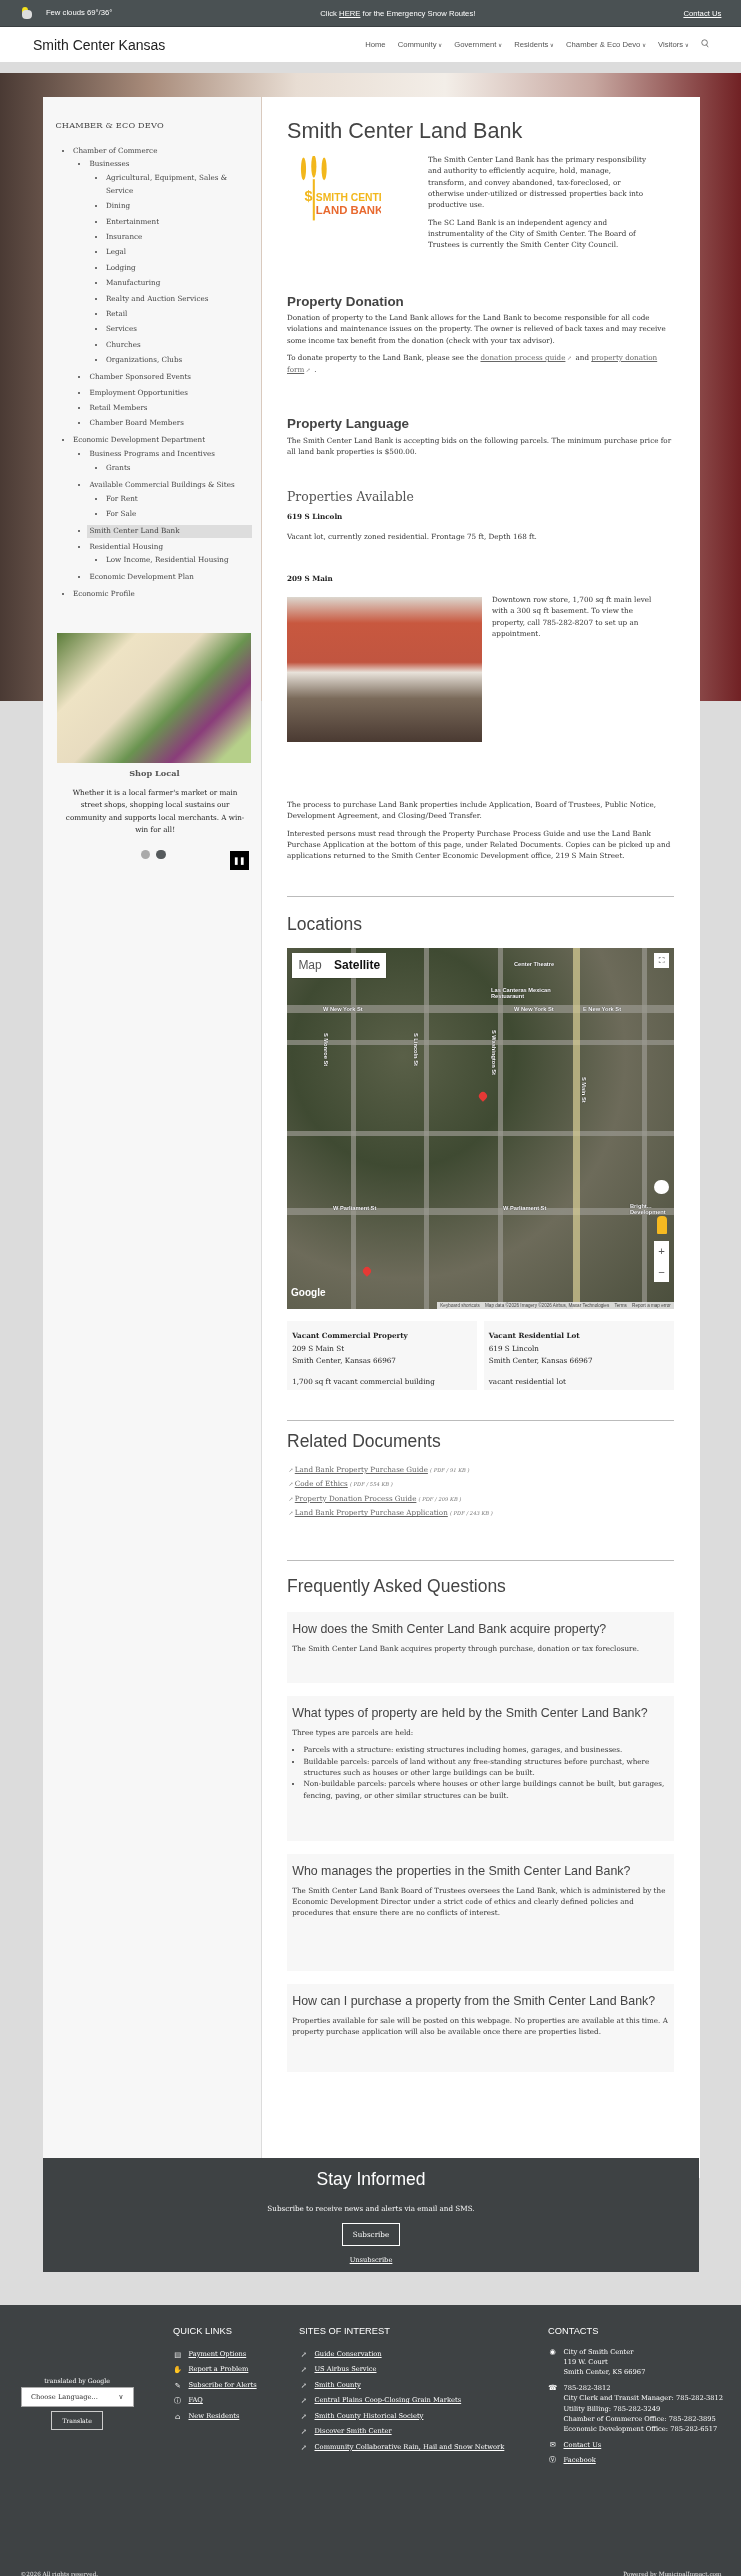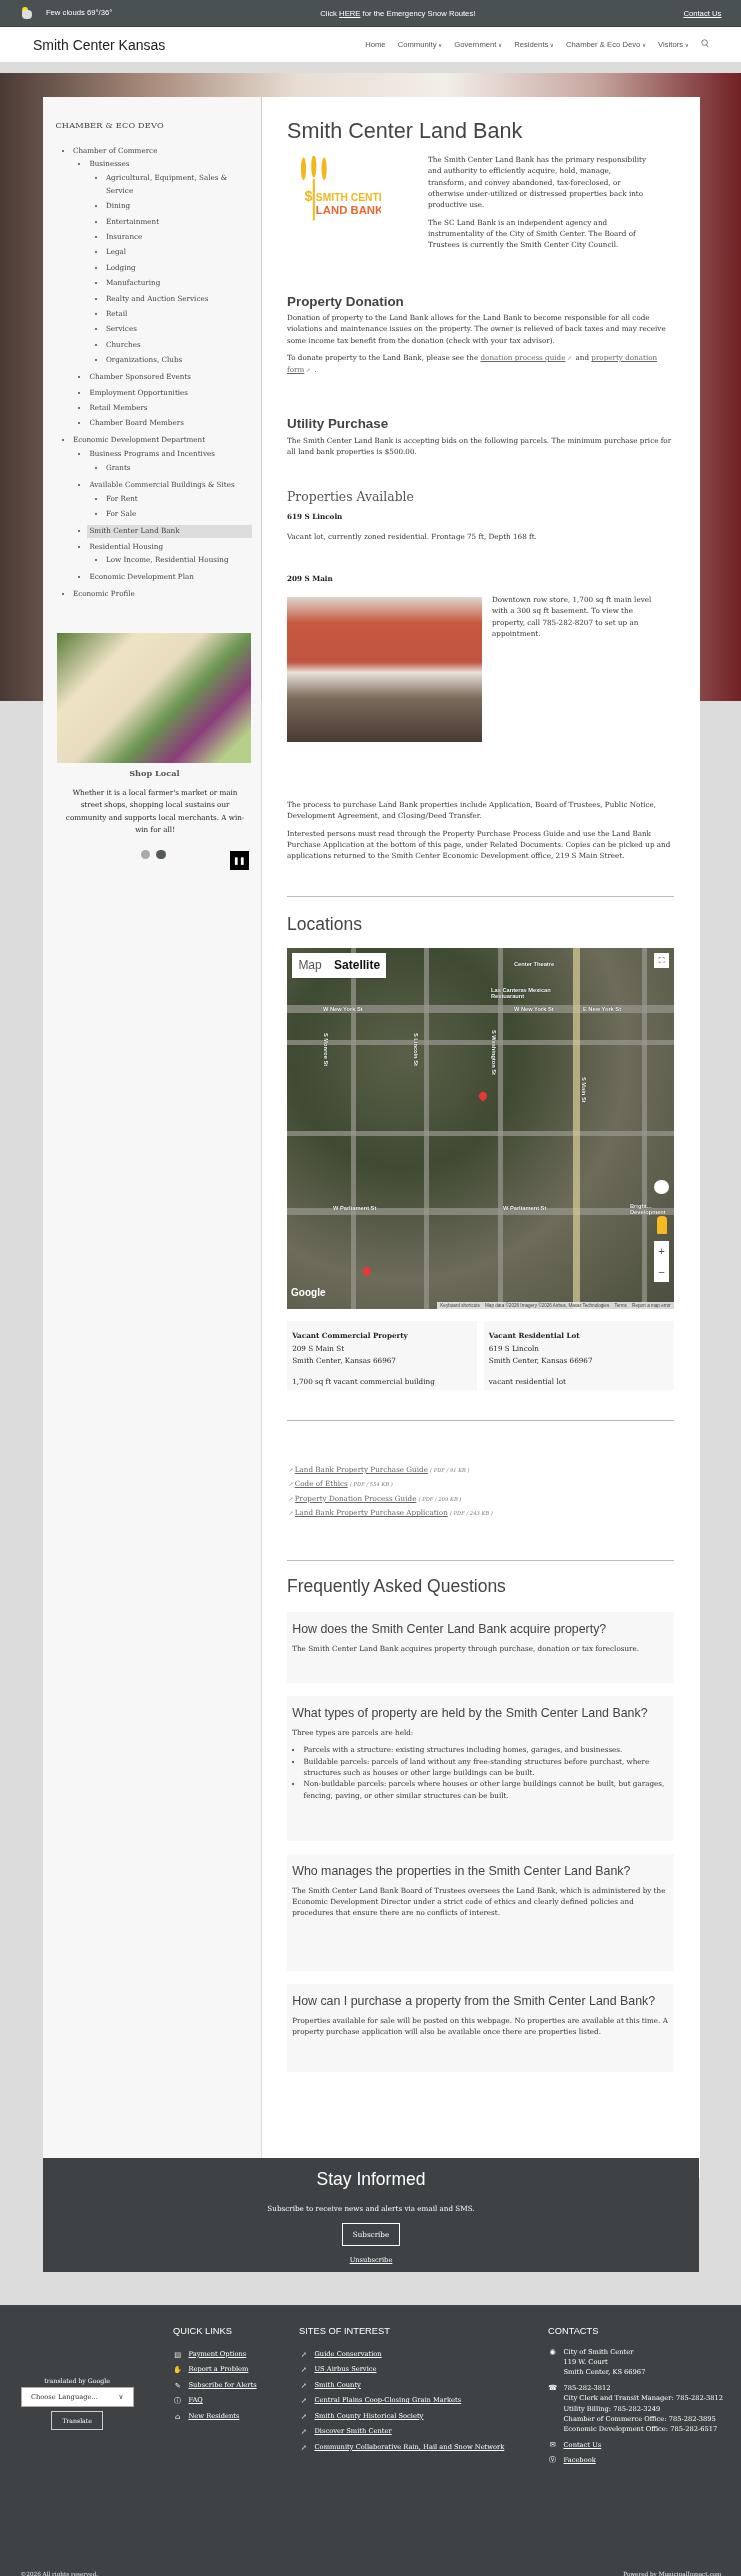--- a/index.html
+++ b/index.html
@@ -201,21 +201,21 @@
     <p>The Smith Center Land Bank has the primary responsibility and authority to efficiently acquire, hold, manage, transform, and convey abandoned, tax-foreclosed, or otherwise under-utilized or distressed properties back into productive use.</p>
     <p>The SC Land Bank is an independent agency and instrumentality of the City of Smith Center. The Board of Trustees is currently the Smith Center City Council.</p>
   </div>
 
   <div class="m h2" style="top:197px">Property Donation</div>
   <div class="m p" style="top:215px">
     <p>Donation of property to the Land Bank allows for the Land Bank to become responsible for all code violations and maintenance issues on the property. The owner is relieved of back taxes and may receive some income tax benefit from the donation (check with your tax advisor).</p>
     <p><span>To donate property to the Land Bank, please see the </span><span class="linku">donation process guide</span><span class="ext">↗</span><span> and </span><span class="linku">property donation form</span><span class="ext">↗</span><span> .</span></p>
   </div>
 
-  <div class="m h2" style="top:319px">Utility Purchase</div>
+  <div class="m h2" style="top:319px">Property Language</div>
   <div class="m p" style="top:338px">The Smith Center Land Bank is accepting bids on the following parcels. The minimum purchase price for all land bank properties is $500.00.</div>
 
   <div class="m" style="top:392px;font-size:12.4px;color:#555">Properties Available</div>
   <div class="m bold" style="top:415px">619 S Lincoln</div>
   <div class="m p" style="top:434px">Vacant lot, currently zoned residential. Frontage 75 ft, Depth 168 ft.</div>
   <div class="m bold" style="top:477px">209 S Main</div>
   <div class="storeimg"></div>
   <div class="p" style="position:absolute;left:230px;top:497px;width:170px">Downtown row store, 1,700 sq ft main level with a 300 sq ft basement. To view the property, call 785-282-8207 to set up an appointment.</div>
 
   <div class="m p" style="top:702px">
@@ -277,20 +277,21 @@
     </div>
     <div class="card">
       <div class="t">Vacant Residential Lot</div>
       <div>619 S Lincoln</div>
       <div>Smith Center, Kansas 66967</div>
       <div class="d">vacant residential lot</div>
     </div>
   </div>
   <div class="hr" style="top:1323px"></div>
 
+  <div class="m h2n" style="top:1334px">Related Documents</div>
   <div class="docs" style="top:1366px">
     <div><span class="ext">↗</span><span class="linku">Land Bank Property Purchase Guide</span><span class="meta">( PDF / 91 KB )</span></div>
     <div><span class="ext">↗</span><span class="linku">Code of Ethics</span><span class="meta">( PDF / 554 KB )</span></div>
     <div><span class="ext">↗</span><span class="linku">Property Donation Process Guide</span><span class="meta">( PDF / 209 KB )</span></div>
     <div><span class="ext">↗</span><span class="linku">Land Bank Property Purchase Application</span><span class="meta">( PDF / 243 KB )</span></div>
   </div>
   <div class="hr" style="top:1463px"></div>
 
   <div class="m h2n" style="top:1479px">Frequently Asked Questions</div>
   <div class="faq" style="top:1515px;height:71px">

